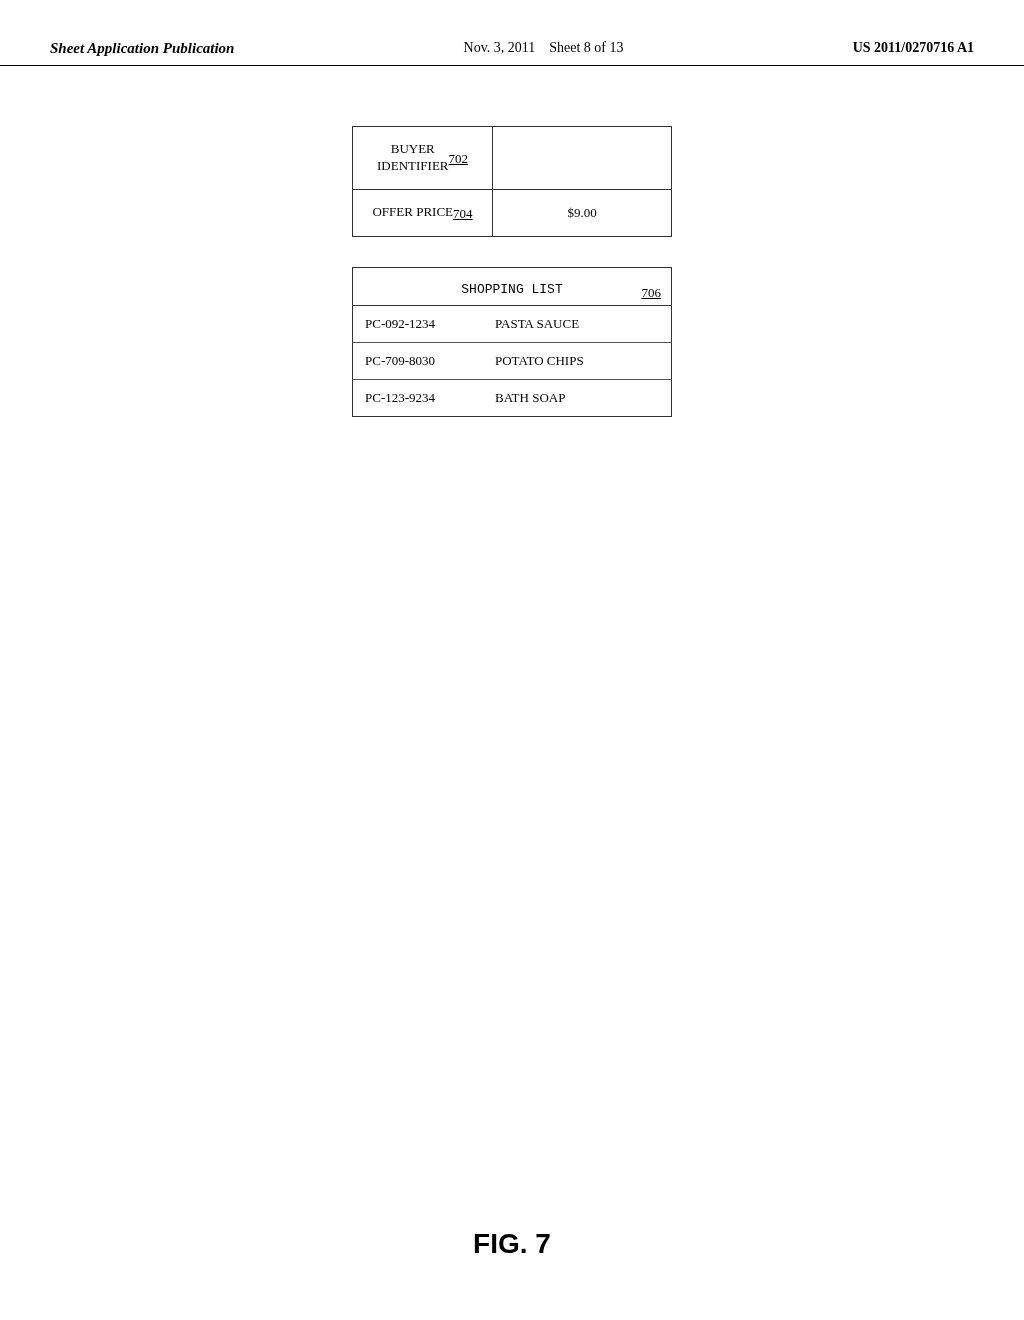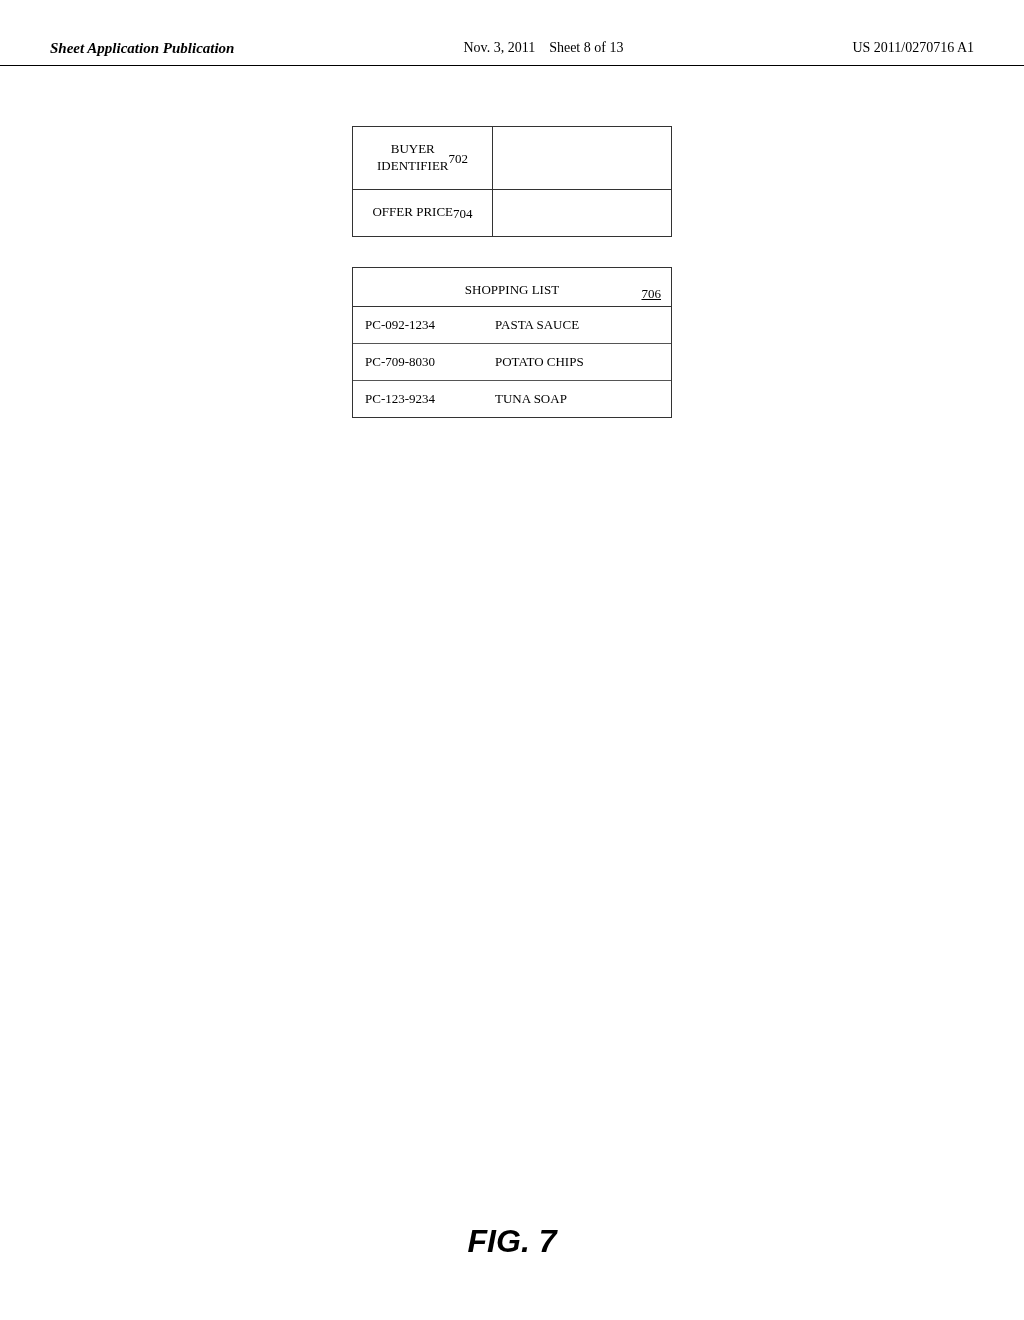--- a/index.html
+++ b/index.html
@@ -29,21 +29,21 @@
       font-style: italic;
     }
 
     .header-center {
       font-size: 14px;
       text-align: center;
     }
 
     .header-right {
       font-size: 14px;
-      font-weight: normal;
+      font-weight: bold;
     }
 
     
     .content {
       display: flex;
       flex-direction: column;
       align-items: center;
       padding-top: 60px;
     }
 
@@ -96,20 +96,21 @@
       justify-content: center;
     }
 
     .info-label-cell .field-name {
       font-size: 13px;
       line-height: 1.3;
     }
 
     .info-label-cell .ref-num {
       font-size: 13px;
+      text-decoration: underline;
       margin-top: 2px;
     }
 
     .info-value-cell {
       flex: 1;
       padding: 14px 12px;
       font-size: 13px;
       display: flex;
       align-items: center;
       justify-content: center;
@@ -125,20 +126,21 @@
       display: flex;
       justify-content: center;
       padding: 14px 12px 8px 12px;
       border-bottom: 1.5px solid #333;
       position: relative;
     }
 
     .shopping-header-title {
       font-size: 13px;
       text-align: center;
+      font-family: Liberation Mono, monospace;
     }
 
     .shopping-ref {
       position: absolute;
       right: 10px;
       bottom: 4px;
       font-size: 13px;
       text-decoration: underline;
     }
 
@@ -162,24 +164,23 @@
     .item-name {
       font-size: 13px;
     }
 
     
     .figure-label {
       position: absolute;
       bottom: 60px;
       left: 50%;
       transform: translateX(-50%);
-      font-size: 32px;
+      font-size: 28px;
       font-weight: bold;
       font-family: Arial, sans-serif;
-      font-style: italic;
     }
   </style>
 </head>
 <body>
 
 <div class="header">
   <div class="header-left">Sheet Application Publication</div>
   <div class="header-center">
     <span>Nov. 3, 2011</span>
     &nbsp;&nbsp;
@@ -198,40 +199,41 @@
         <span class="field-name">BUYER<br>IDENTIFIER</span>
         <span class="ref-num">702</span>
       </div>
     </div>
 
     <div class="info-row">
       <div class="info-label-cell">
         <span class="field-name">OFFER PRICE</span>
         <span class="ref-num">704</span>
       </div>
+      <div class="info-value-cell">$9.00</div>
     </div>
   </div>
 
   <div class="shopping-table">
     <div class="shopping-header-row">
       <span class="shopping-header-title">SHOPPING LIST</span>
       <span class="shopping-ref">706</span>
     </div>
 
     <div id="shopping-items">
         <div class="shopping-item-row">
           <span class="item-code">PC-092-1234</span>
           <span class="item-name">PASTA SAUCE</span>
         </div>
         <div class="shopping-item-row">
           <span class="item-code">PC-709-8030</span>
           <span class="item-name">POTATO CHIPS</span>
         </div>
         <div class="shopping-item-row">
           <span class="item-code">PC-123-9234</span>
-          <span class="item-name">TUNA SOAP</span>
+          <span class="item-name">BATH SOAP</span>
         </div>
       </div>
   </div>
 
 </div>
 
 <div class="figure-label">FIG. 7</div>
 
 </body></html>

